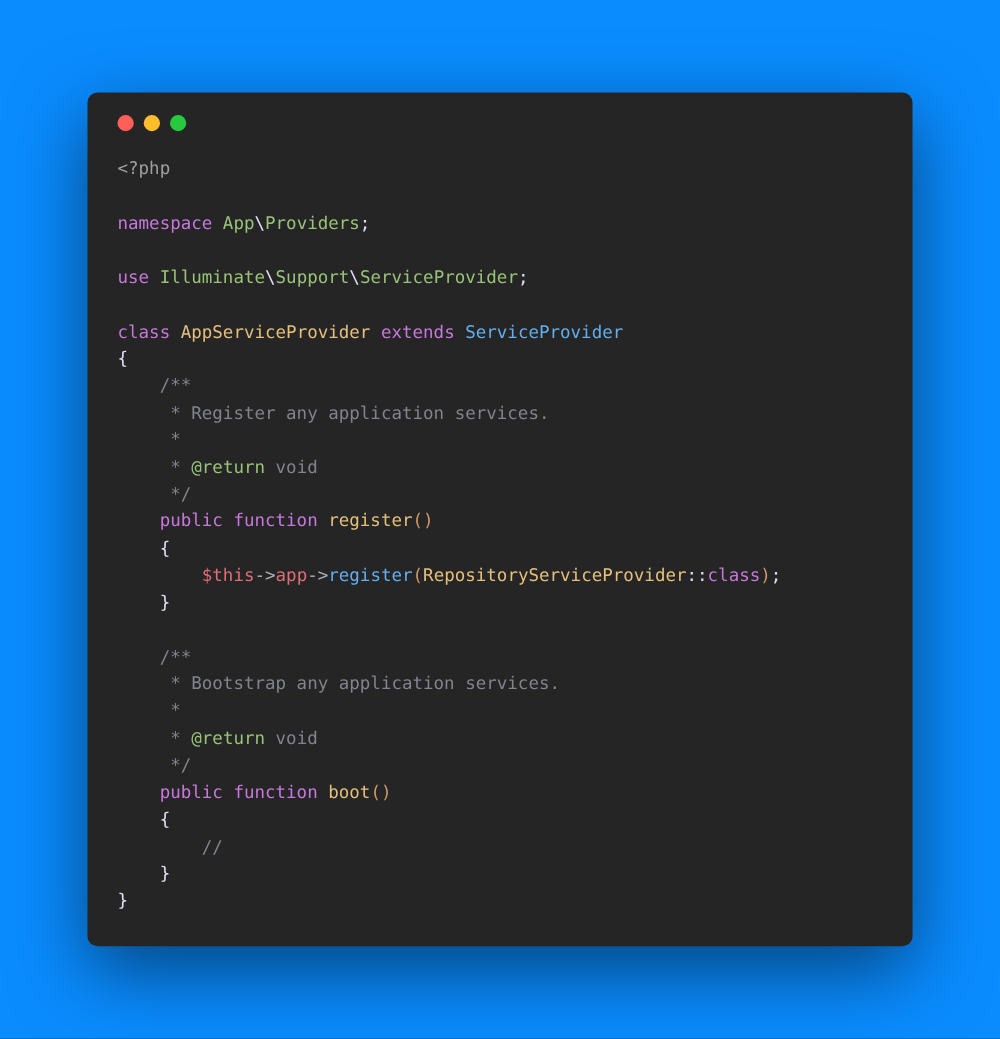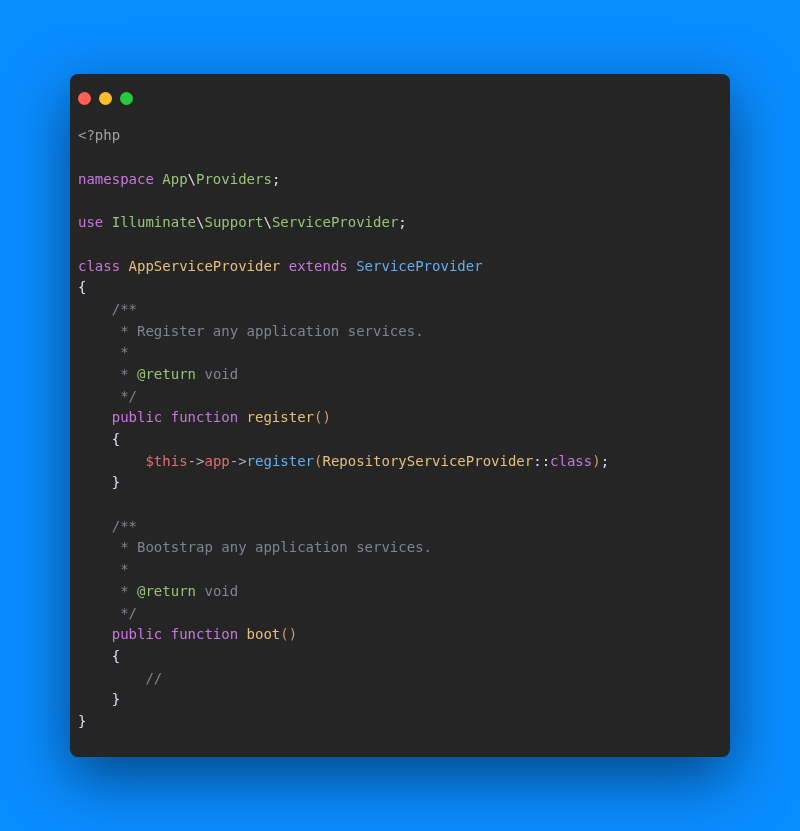--- a/index.html
+++ b/index.html
@@ -14,21 +14,21 @@
       display: flex;
       align-items: center;
       justify-content: center;
       font-family: 'Menlo', 'Monaco', 'Consolas', monospace;
     }
     .window {
       background: #262525;
       width: 660px;
       border-radius: 8px;
       box-shadow: 0 20px 60px rgba(0,0,0,0.5);
-      padding: 18px 22px 24px 8px;
+      padding: 18px 22px 24px 24px;
     }
     .titlebar {
       display: flex;
       gap: 8px;
       margin-bottom: 20px;
     }
     .dot {
       width: 13px;
       height: 13px;
       border-radius: 50%;

